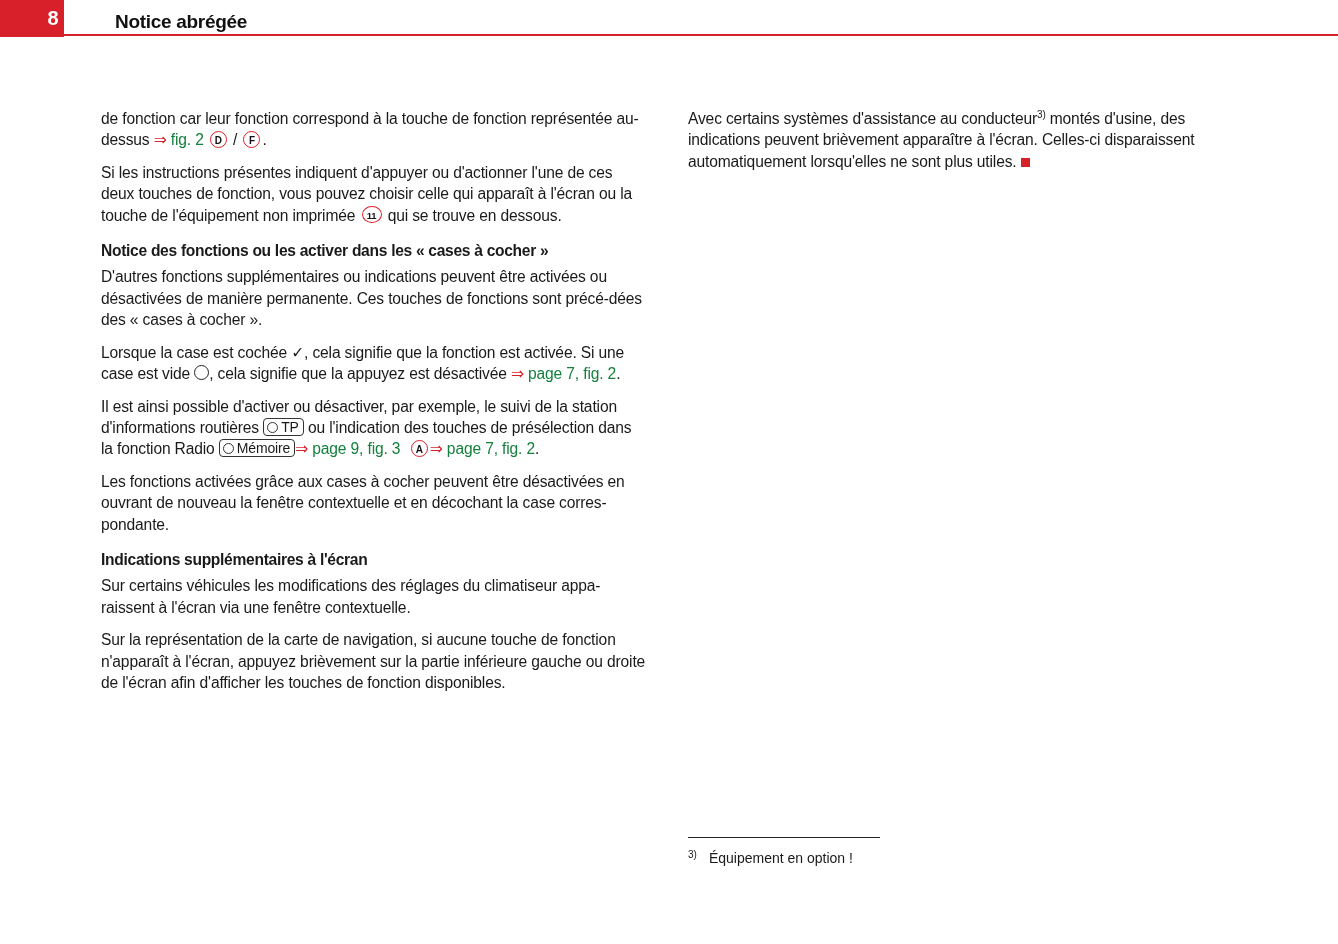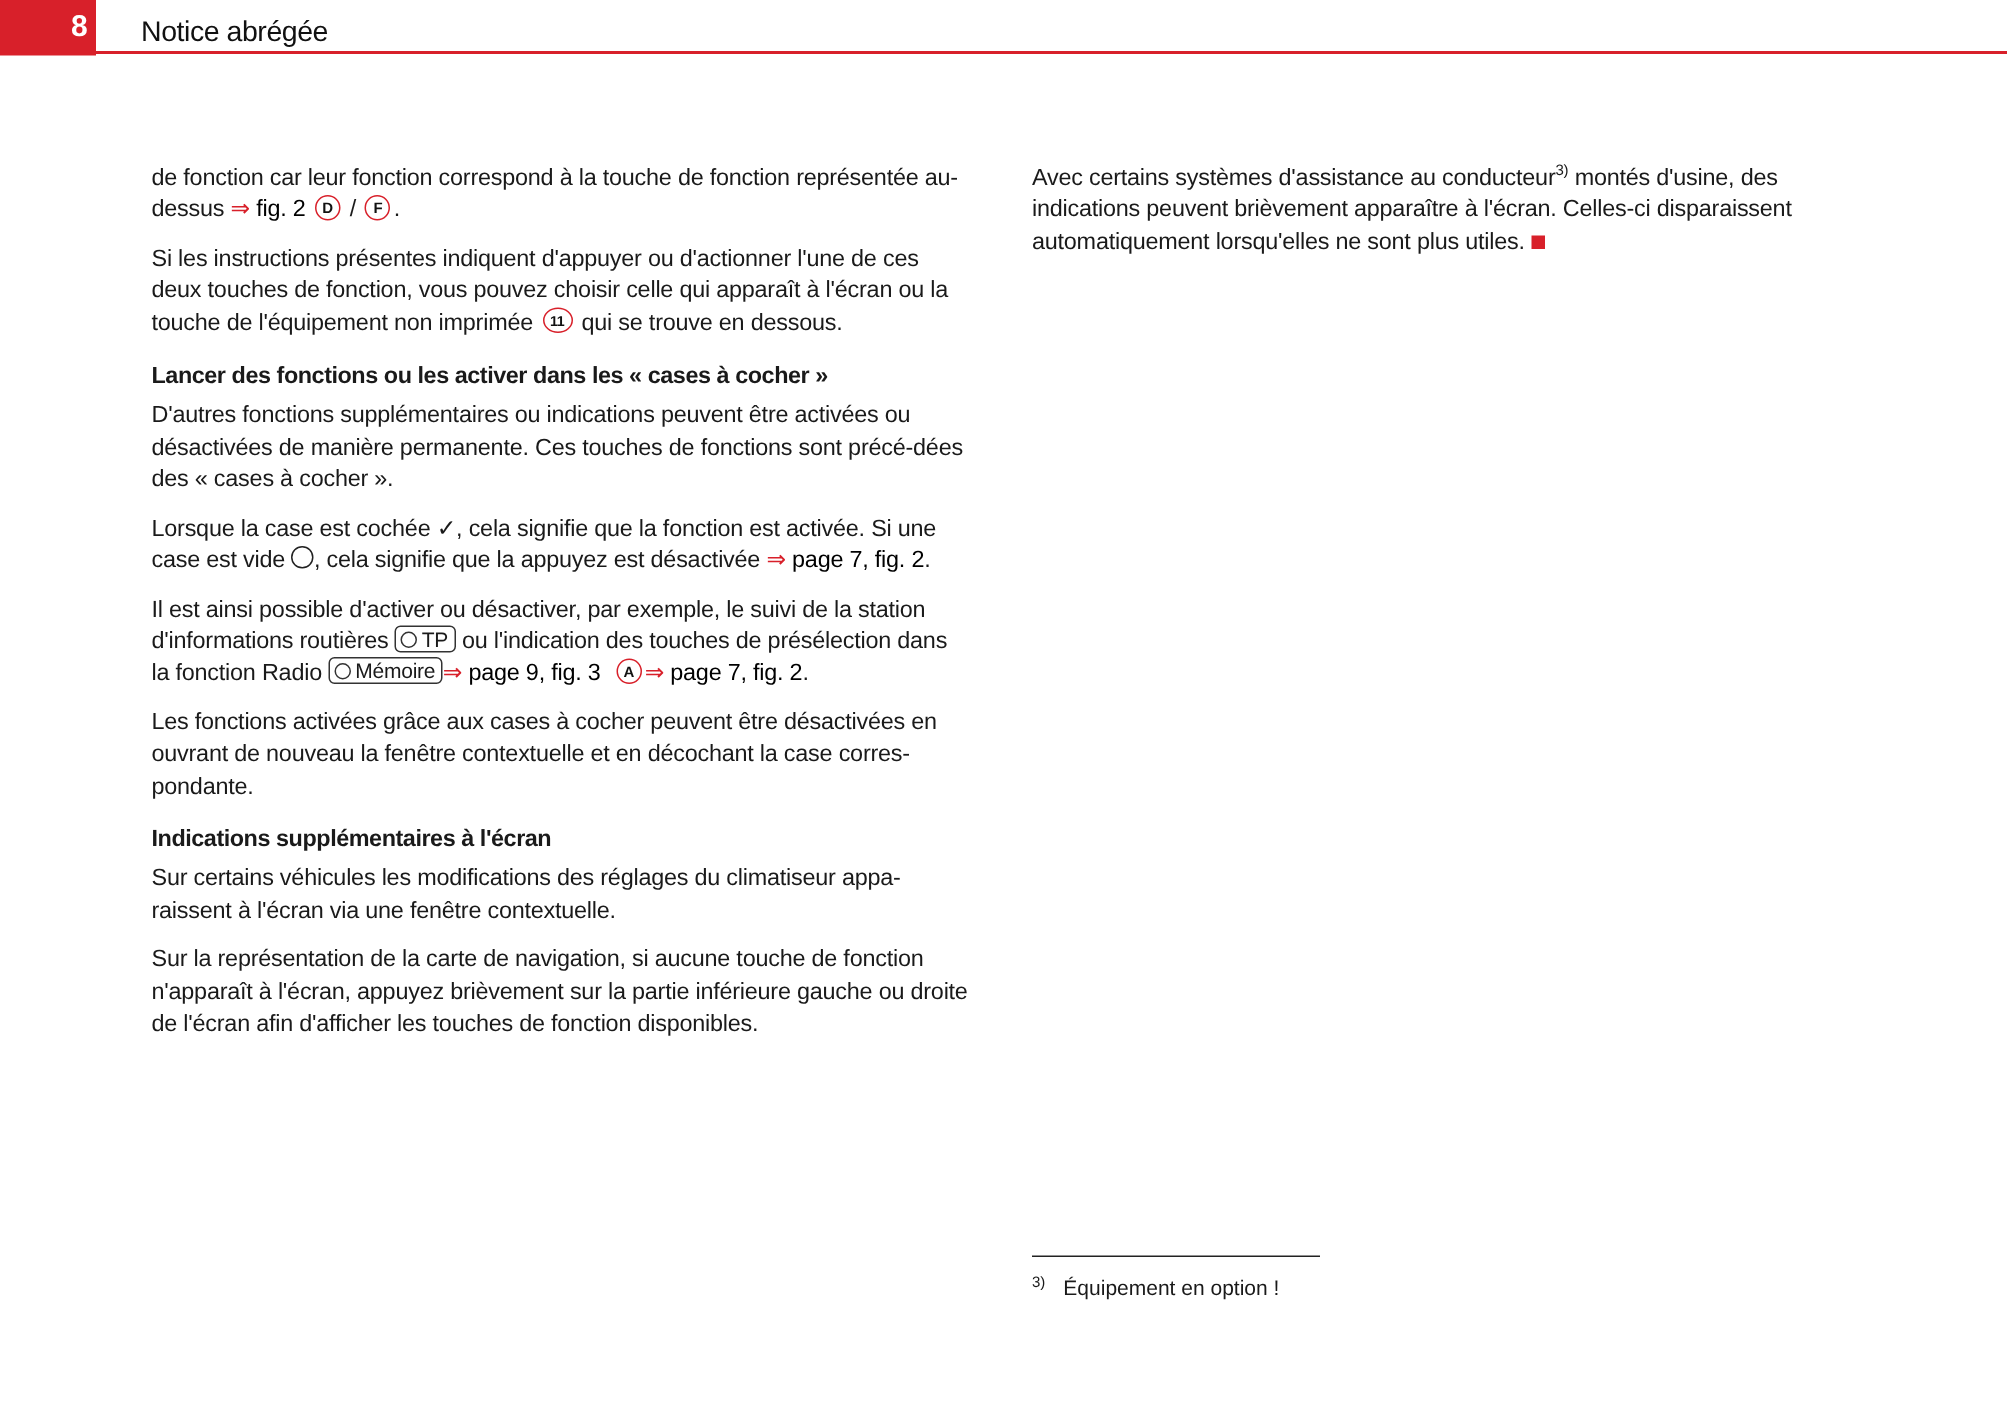--- a/index.html
+++ b/index.html
@@ -2,29 +2,29 @@
 <html><head>
 <meta charset="utf-8">
 <style>
   html, body { margin:0; padding:0; background:#ffffff; }
   body { width:1338px; height:944px; position:relative; overflow:hidden;
          font-family:"Liberation Sans", "DejaVu Sans", sans-serif; color:#1a1a1a; }
   .page-num-box { position:absolute; left:0; top:0; width:64px; height:37px; background:#d8202a; }
   .page-num { position:absolute; left:0; top:7px; width:58px; text-align:right; color:#ffffff;
               font-weight:bold; font-size:20px; letter-spacing:-0.5px; }
   .header-line { position:absolute; left:64px; top:34px; width:1274px; height:2px; background:#d8202a; }
-  .header-title { position:absolute; left:94px; top:11px; font-weight:normal; font-size:19px; color:#111; letter-spacing:-0.3px; }
+  .header-title { position:absolute; left:115px; top:11px; font-weight:bold; font-size:19px; color:#111; letter-spacing:-0.3px; }
 
   .col { position:absolute; font-size:15.6px; line-height:21.3px; letter-spacing:-0.15px; }
   .col-left { left:101px; top:108px; width:545px; }
   .col-right { left:688px; top:108px; width:545px; }
   .col p { margin:0 0 11.5px 0; }
   .col h3 { margin:14px 0 5px 0; font-size:15.6px; font-weight:bold; letter-spacing:-0.3px; }
 
-  .red { color:#000000; }
+  .red { color:#15803d; }
   .arrow { color:#d8202a; }
   .circ { display:inline-block; width:17px; height:17px; border:1.6px solid #d8202a; border-radius:50%;
           text-align:center; font-size:10px; font-weight:bold; line-height:17px; color:#111;
           vertical-align:middle; position:relative; top:-2px; box-sizing:border-box; margin:0 2px;}
   .circ.w { width:20px; font-size:9.5px; }
   .key { display:inline-block; border:1.2px solid #333; border-radius:4px; padding:0 4px 0 3px; line-height:16px;
          font-size:14px; vertical-align:middle; position:relative; top:-2px; }
   .key .o { display:inline-block; width:11px; height:11px; border:1.2px solid #333; border-radius:50%;
             vertical-align:middle; position:relative; top:-1px; margin-right:3px; box-sizing:border-box;}
   .empty-circle { display:inline-block; width:15px; height:15px; border:1.6px solid #222; border-radius:50%;
@@ -47,21 +47,21 @@
 <div class="header-title">Notice abrégée</div>
 
 <div class="col col-left">
   <p>
     <span>de fonction car leur fonction correspond à la touche de fonction représentée au-dessus </span><span class="arrow">⇒</span><span class="red"> fig. 2</span>
     <span class="circ">D</span><span> / </span><span class="circ">F</span><span>.</span>
   </p>
   <p>
     <span>Si les instructions présentes indiquent d'appuyer ou d'actionner l'une de ces deux touches de fonction, vous pouvez choisir celle qui apparaît à l'écran ou la touche de l'équipement non imprimée </span><span class="circ w">11</span><span> qui se trouve en dessous.</span>
   </p>
-  <h3>Lancer des fonctions ou les activer dans les « cases à cocher »</h3>
+  <h3>Notice des fonctions ou les activer dans les « cases à cocher »</h3>
   <p>D'autres fonctions supplémentaires ou indications peuvent être activées ou désactivées de manière permanente. Ces touches de fonctions sont précé-dées des « cases à cocher ».</p>
   <p>
     <span>Lorsque la case est cochée </span><span class="check">✓</span><span>, cela signifie que la fonction est activée. Si une case est vide </span><span class="empty-circle"></span><span>, cela signifie que la appuyez est désactivée </span><span class="arrow">⇒</span><span class="red"> page 7, fig. 2</span><span>.</span>
   </p>
   <p>
     <span>Il est ainsi possible d'activer ou désactiver, par exemple, le suivi de la station d'informations routières </span><span class="key"><span class="o"></span><span>TP</span></span><span> ou l'indication des touches de présélection dans la fonction Radio </span><span class="key"><span class="o"></span><span>Mémoire</span></span><span class="arrow">⇒</span><span class="red"> page 9, fig. 3</span>&nbsp;
     <span class="circ">A</span><span class="arrow">⇒</span><span class="red"> page 7, fig. 2</span><span>.</span>
   </p>
   <p>Les fonctions activées grâce aux cases à cocher peuvent être désactivées en ouvrant de nouveau la fenêtre contextuelle et en décochant la case corres-pondante.</p>
   <h3>Indications supplémentaires à l'écran</h3>

